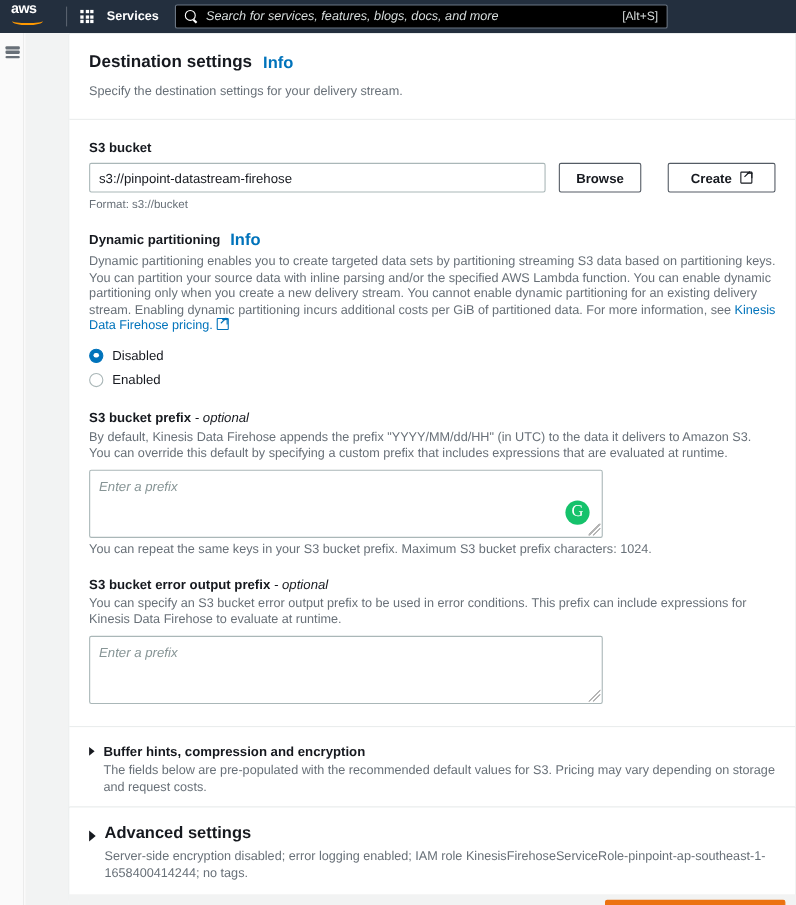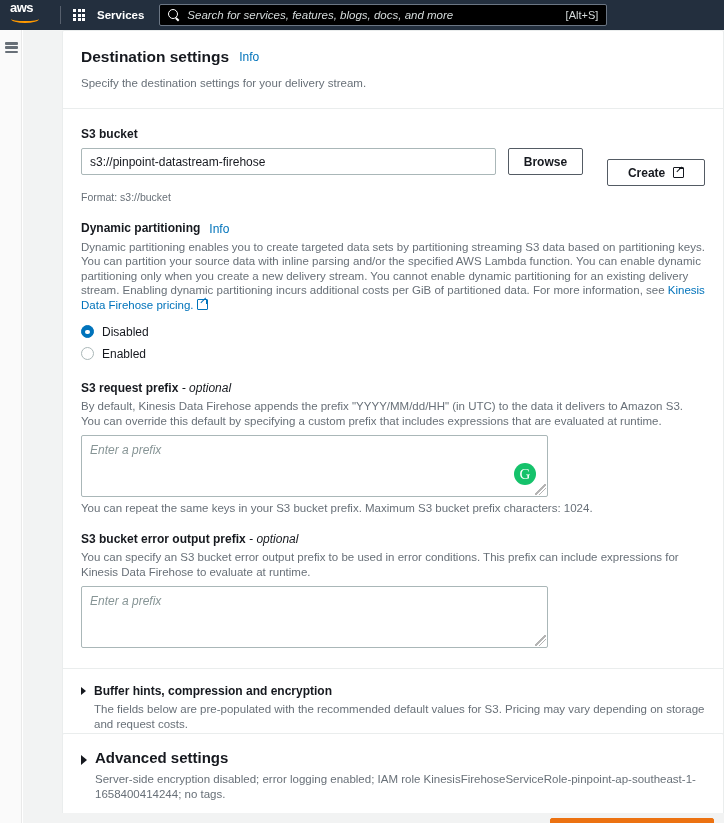--- a/index.html
+++ b/index.html
@@ -167,22 +167,22 @@
     margin: 0;
     font-size: 15.5px;
     font-weight: bold;
     color: #16191f;
     display: inline-block;
     vertical-align: middle;
     line-height: 20px;
   }
   .info-link {
     color: #0073bb;
-    font-size: 12px;
-    font-weight: normal;
+    font-size: 15px;
+    font-weight: bold;
     text-decoration: none;
     margin-left: 10px;
     cursor: pointer;
     vertical-align: middle;
   }
   .page-sub {
     margin: 9px 0 0 0;
     font-size: 11.5px;
     color: #687078;
     line-height: 15px;
@@ -274,21 +274,21 @@
     font-size: 12px;
     font-weight: bold;
     font-family: "Liberation Sans", sans-serif;
     padding: 0 16px;
     cursor: pointer;
     display: inline-flex; align-items: center; justify-content: center;
     gap: 5px;
     white-space: nowrap;
   }
   #browse-button { margin-left: 12px; width: 78px; padding: 0; }
-  #create-button { margin-left: 24px; width: 101px; padding: 0; margin-top: 11px; }
+  #create-button { margin-left: 24px; width: 101px; padding: 0; }
   .format-hint {
     font-size: 10.5px;
     color: #687078;
     margin-top: 5px;
   }
 
   
   .radio-group { margin-top: 10px; }
   .radio-row {
     display: flex; align-items: center;
@@ -512,21 +512,21 @@
         <span class="radio checked"></span>
         <span class="radio-label">Disabled</span>
       </div>
       <div class="radio-row">
         <span class="radio"></span>
         <span class="radio-label">Enabled</span>
       </div>
     </div>
 
     <label class="field-label">
-      <span>S3 request prefix</span>
+      <span>S3 bucket prefix</span>
       <span class="opt">- optional</span>
     </label>
     <p class="desc">By default, Kinesis Data Firehose appends the prefix "YYYY/MM/dd/HH" (in UTC) to the data it delivers to Amazon S3. You can override this default by specifying a custom prefix that includes expressions that are evaluated at runtime.</p>
     <div class="ta-wrap">
       <textarea class="ta" id="prefix-textarea" placeholder="Enter a prefix" style=""></textarea>
       <div id="grammarly-badge">G</div>
       <div class="resize-grip"></div>
     </div>
     <div class="hint-under">You can repeat the same keys in your S3 bucket prefix. Maximum S3 bucket prefix characters: 1024.</div>
 

